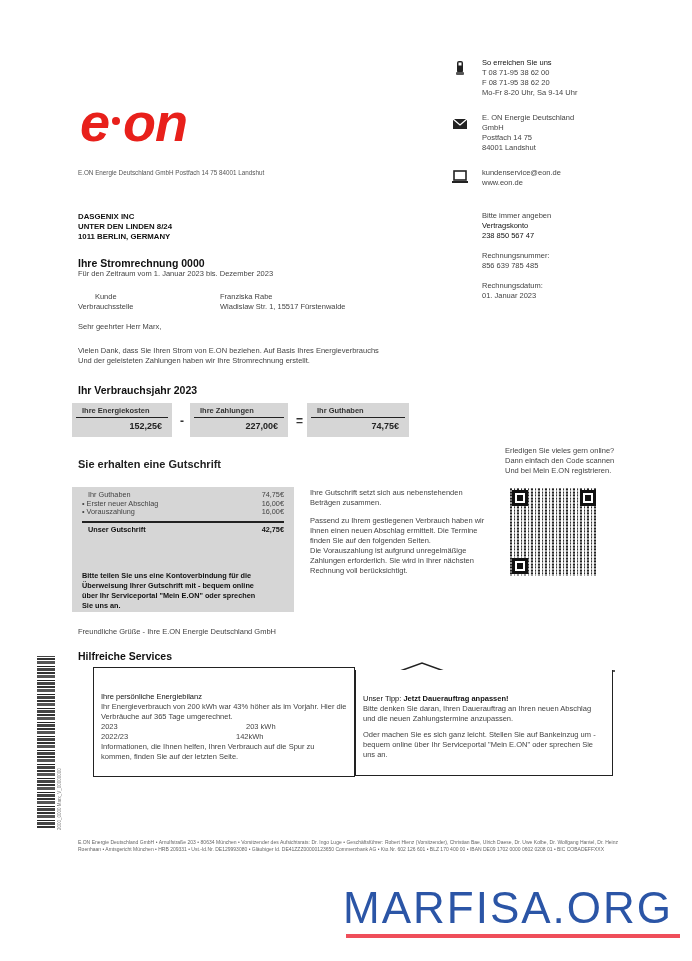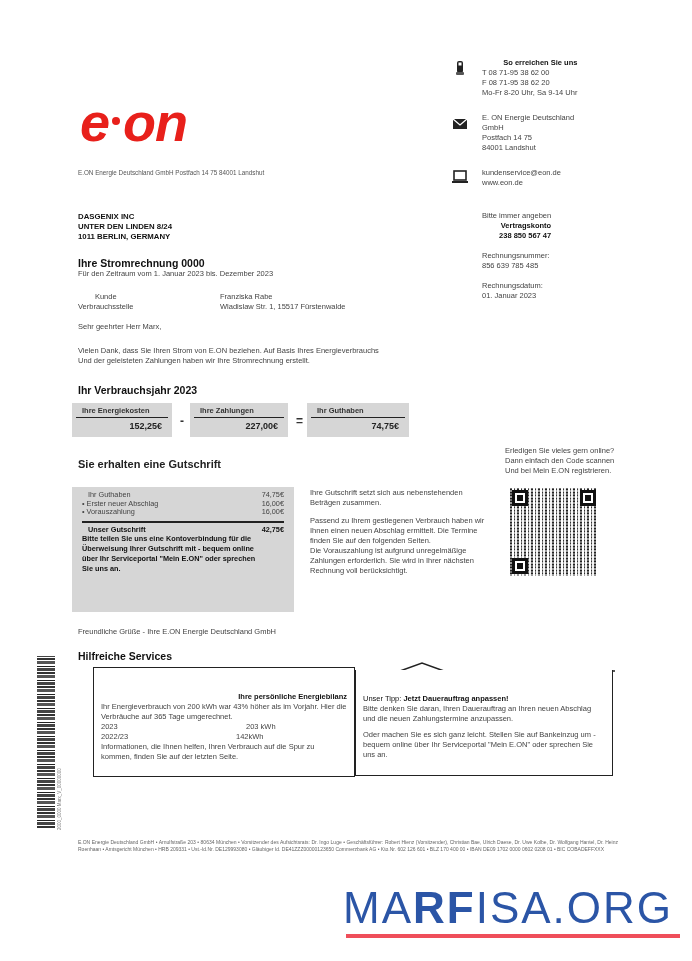--- a/index.html
+++ b/index.html
@@ -1,47 +1,47 @@
 <!DOCTYPE html>
 <html><head>
   <meta charset="utf-8">
   <style>
     * { box-sizing: border-box; margin: 0; padding: 0; }
     html, body { width: 692px; height: 961px; background: #ffffff; overflow: hidden; }
     body { position: relative; font-family: "Liberation Sans", sans-serif; color: #333; }
     .abs { position: absolute; }
     .t7 { font-size: 7.5px; line-height: 10px; color: #444; }
-    .bold { font-weight: bold; color: #111; text-align: right; }
+    .bold { font-weight: normal; color: #111; }
     .logo { left: 80px; top: 95px; font-family: "Liberation Sans", sans-serif; font-weight: bold; font-style: italic; font-size: 54px; color: #e8201b; letter-spacing: -1px; line-height: 54px; }
     .logo .dot { display: inline-block; width: 8px; height: 8px; background: #e8201b; border-radius: 50%; margin: 0 3px 12px 3px; vertical-align: middle; }
     .sender { left: 78px; top: 169px; font-size: 6.3px; color: #555; }
     .icon { width: 16px; height: 16px; }
     .h-title { font-size: 10.5px; font-weight: bold; color: #111; }
     .sum-box { background: #d6d6d6; height: 34px; }
     .sum-label { font-size: 7.5px; font-weight: bold; color: #333; text-align: left; padding: 3px 6px 2px; border-bottom: 1.5px solid #222; margin: 0 4px; }
     .sum-val { font-size: 9px; font-weight: bold; color: #222; text-align: right; padding: 3px 10px 0; }
     .minus { font-size: 12px; color: #333; font-weight: bold; }
     .credit-box { left: 72px; top: 487px; width: 222px; height: 125px; background: #d6d6d6; padding: 4px 10px; }
     .credit-row { display: flex; justify-content: space-between; font-size: 7.3px; line-height: 8.5px; color: #444; }
     .credit-line { border-top: 2px solid #222; margin: 4px 0 3px; }
-    .credit-note { font-size: 7.3px; line-height: 10px; font-weight: bold; color: #111; }
+    .credit-note { font-size: 7.3px; line-height: 10px; font-weight: bold; color: #111; margin-top: 37px; }
     .svc-box { border: 1.5px solid #222; background: #fff; }
     .qr { left: 510px; top: 488px; width: 88px; height: 88px; background:
       repeating-linear-gradient(90deg, #222 0 2px, #fff 2px 4px, #333 4px 5px, #eee 5px 7px),
       #888; position: absolute; }
     .qr-noise { position: absolute; inset: 0; background:
       repeating-linear-gradient(0deg, rgba(255,255,255,0.55) 0 2px, rgba(0,0,0,0) 2px 3px, rgba(255,255,255,0.35) 3px 5px, rgba(0,0,0,0) 5px 6px); }
     .qr-finder { position: absolute; width: 16px; height: 16px; border: 3px solid #111; background: #fff; }
     .qr-finder::after { content: ""; position: absolute; left: 2px; top: 2px; width: 6px; height: 6px; background: #111; }
     .barcode { left: 37px; top: 656px; width: 18px; height: 172px; background:
       repeating-linear-gradient(0deg, #333 0 2px, #fff 2px 3px, #444 3px 6px, #fff 6px 7px, #222 7px 8px, #fff 8px 10px, #555 10px 13px, #fff 13px 14px); }
     .barcode-text { left: 57px; top: 700px; width: 8px; height: 130px; writing-mode: vertical-rl; transform: rotate(180deg); font-size: 4.5px; color: #777; }
     .footer { left: 78px; top: 839px; width: 540px; font-size: 5px; line-height: 7.2px; color: #666; text-align: justify; }
     .marfisa { left: 343px; top: 886px; font-family: "Liberation Sans", sans-serif; font-size: 44px; color: #2b55a6; letter-spacing: 2px; line-height: 44px; }
-    .marfisa b { font-weight: bold; }
+    .marfisa b { font-weight: normal; }
     .marfisa-line { left: 346px; top: 934px; width: 334px; height: 4px; background: #ef4e5a; }
   </style>
 </head>
 <body>
 
 <div class="abs logo">e<span class="dot"></span>on</div>
 <div class="abs sender">E.ON Energie Deutschland GmbH Postfach 14 75 84001 Landshut</div>
 
 <div class="abs" style="left:452px; top:60px;">
   <svg class="icon" viewBox="0 0 16 16">

